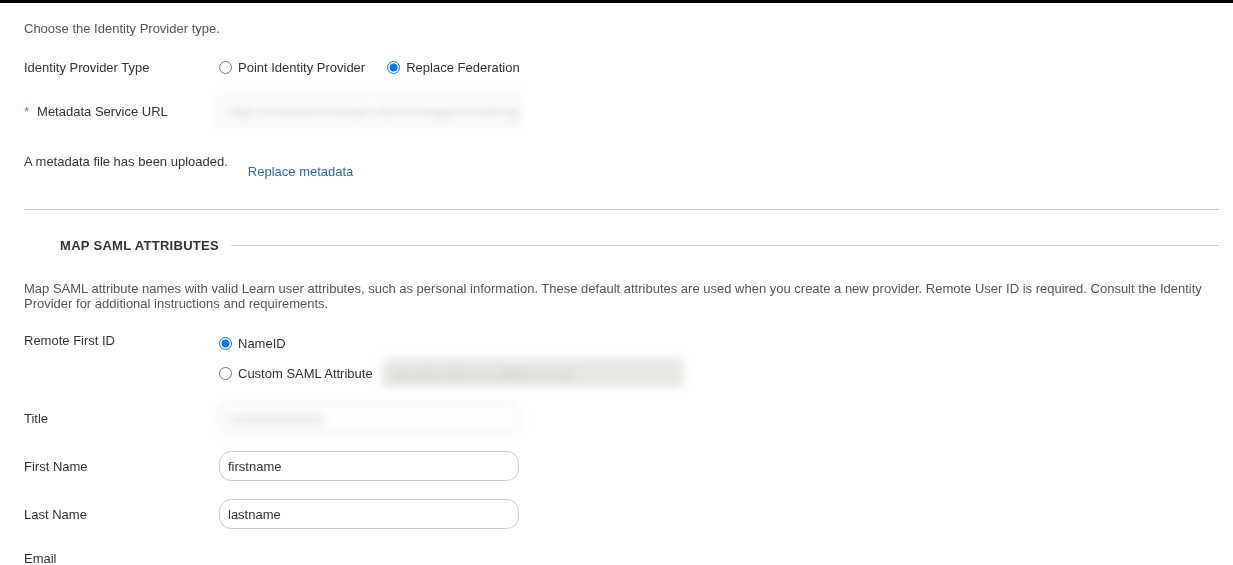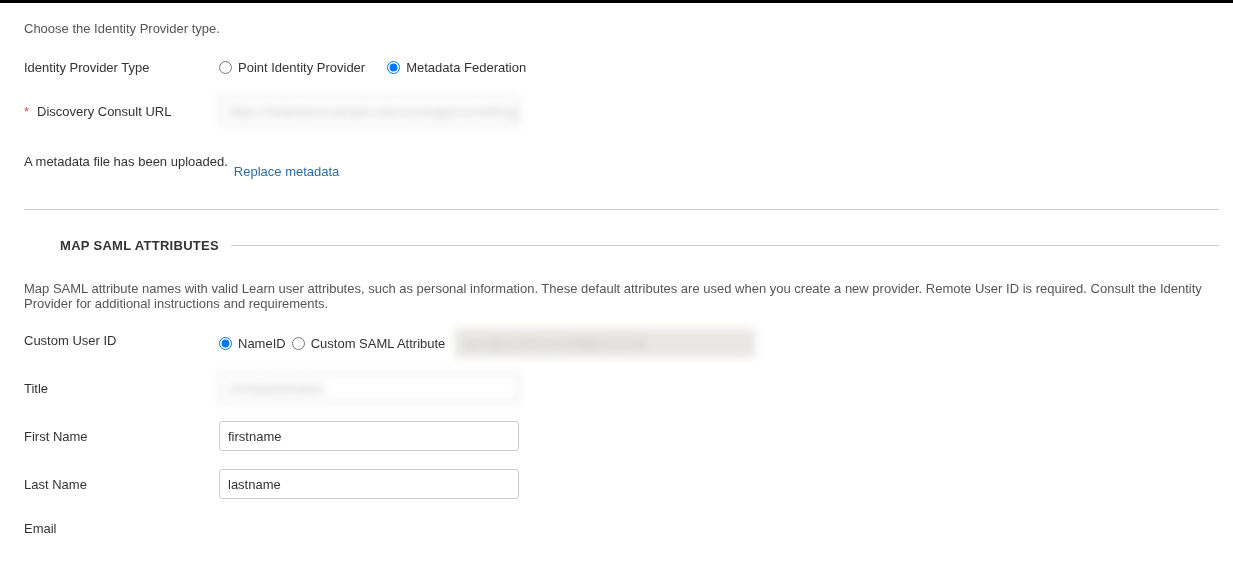--- a/index.html
+++ b/index.html
@@ -38,28 +38,28 @@
     .req {
       color: #d9534f;
       font-size: 13px;
       margin-right: 8px;
       line-height: 1;
     }
     .radio-group { display: flex; align-items: center; gap: 22px; }
     .radio-item { display: flex; align-items: center; gap: 6px; cursor: pointer; }
     .radio-item input[type="radio"] { margin: 0; cursor: pointer; }
     .radio-item span { font-size: 13px; }
-    .radio-stack { display: flex; flex-direction: row; gap: 6px; }
+    .radio-stack { display: flex; flex-direction: column; gap: 6px; }
     .radio-stack .radio-item { height: 24px; }
     input[type="text"] {
       width: 300px;
       height: 30px;
       padding: 4px 8px;
       border: 1px solid #ccc;
-      border-radius: 3px;
+      border-radius: 12px;
       font-size: 13px;
       color: #333;
     }
     input[type="text"]:disabled {
       background: #e9e8e4;
       color: #999;
     }
     .blurred {
       filter: blur(4px);
       color: #bbb !important;
@@ -71,21 +71,21 @@
       padding: 4px 8px;
       border: 1px solid #ccc;
       border-radius: 3px;
       font-size: 13px;
       color: #bbb;
       display: flex;
       align-items: center;
       filter: blur(4px);
       user-select: none;
     }
-    .meta-text { font-size: 13px; color: #333; margin-right: 2px; }
+    .meta-text { font-size: 13px; color: #333; margin-right: 16px; }
     .meta-link { color: #2d6da3; text-decoration: none; cursor: pointer; margin-top: 20px; }
     .section-divider {
       border: none;
       border-top: 1px solid #ccc;
       margin: 30px 0 28px 0;
     }
     .section-header {
       display: flex;
       align-items: center;
       margin-bottom: 28px;
@@ -128,29 +128,29 @@
 
 <div class="form-row">
   <div class="form-label">Identity Provider Type</div>
   <div class="form-control-area radio-group">
     <label class="radio-item">
       <input type="radio" name="idp-type" style="">
       <span>Point Identity Provider</span>
     </label>
     <label class="radio-item">
       <input type="radio" name="idp-type" checked="" style="">
-      <span>Metadata Federation</span>
+      <span>Replace Federation</span>
     </label>
   </div>
 </div>
 
 <div class="form-row">
   <div class="form-label">
     <span class="req">*</span>
-    <span>Discovery Consult URL</span>
+    <span>Metadata Service URL</span>
   </div>
   <div class="form-control-area">
     <div class="blurred-text">https://redacted.example.edu/someapp/something</div>
   </div>
 </div>
 
 <div class="form-row">
   <div class="form-control-area">
     <span class="meta-text">A metadata file has been uploaded.</span>
     <a class="meta-link">Replace metadata</a>
@@ -160,21 +160,21 @@
 <hr class="section-divider">
 
 <div class="section-header">
   <h2>MAP SAML ATTRIBUTES</h2>
   <div class="line"></div>
 </div>
 
 <div class="desc-text">Map SAML attribute names with valid Learn user attributes, such as personal information. These default attributes are used when you create a new provider. Remote User ID is required. Consult the Identity Provider for additional instructions and requirements.</div>
 
 <div class="form-row remote-row">
-  <div class="form-label">Custom User ID</div>
+  <div class="form-label">Remote First ID</div>
   <div class="form-control-area">
     <div class="radio-stack">
       <label class="radio-item">
         <input type="radio" name="remote-id" checked="" style="">
         <span>NameID</span>
       </label>
       <label class="radio-item">
         <input type="radio" name="remote-id" style="">
         <span>Custom SAML Attribute</span>
         <span class="field-disabled">urn:oid:1.3.6.1.4.1.5923.1.1.1.6</span>

